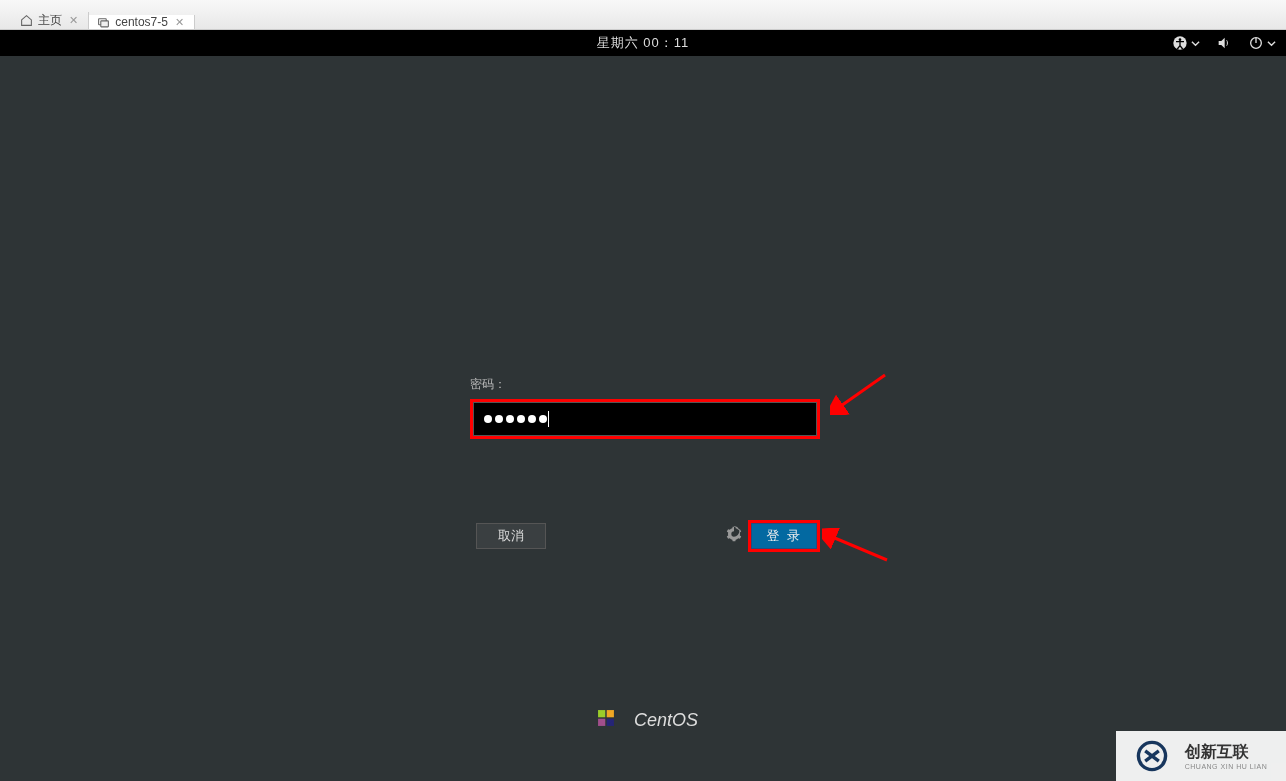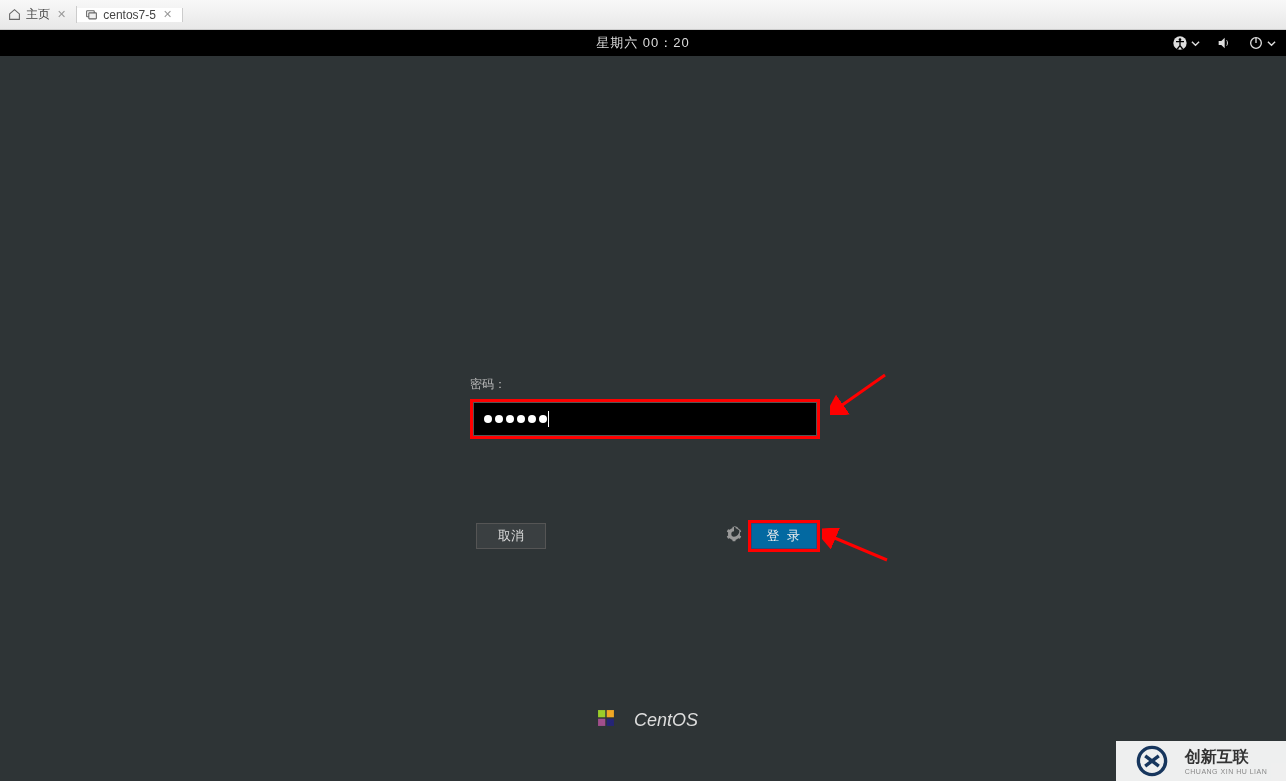--- a/index.html
+++ b/index.html
@@ -8,21 +8,22 @@
       height: 781px;
       overflow: hidden;
       font-family: "Microsoft YaHei", Arial, sans-serif;
       background: #f0f0f0;
     }
     .tab-bar {
       height: 30px;
       background: linear-gradient(to bottom, #f8f8f8, #e8e8e8);
       border-bottom: 1px solid #ccc;
       display: flex;
-      align-items: center;
+      align-items: flex-end;
+      padding-left: 12px;
     }
     .tab {
       display: flex;
       align-items: center;
       padding: 0 8px;
       border-right: 1px solid #ccc;
       font-size: 12px;
       color: #444;
       gap: 5px;
       cursor: pointer;
@@ -150,21 +151,21 @@
       gap: 10px;
       color: #ddd;
       font-size: 18px;
       font-style: italic;
     }
     .watermark {
       position: absolute;
       right: 0;
       bottom: 0;
       width: 170px;
-      height: 40px;
+      height: 50px;
       background: rgba(255,255,255,0.92);
       display: flex;
       align-items: center;
       justify-content: center;
       gap: 16px;
       font-size: 16px;
       color: #333;
       font-weight: bold;
     }
     .watermark-sub { font-size:7px; color:#888; font-weight:normal; letter-spacing:0.5px; display:block; }
@@ -189,21 +190,21 @@
           <rect x="7" y="9" width="14" height="11" rx="1" fill="#f0f0f0"></rect>
         </svg>
     </span>
     <span>centos7-5</span>
     <span class="close-x">✕</span>
   </div>
 </div>
 
 <div class="desktop">
   <div class="topbar">
-    <span class="topbar-time">星期六 00：20</span>
+    <span class="topbar-time">星期六 00：11</span>
     <div class="topbar-right">
       <span class="iconbtn">
         <svg width="16" height="16" viewBox="0 0 24 24">
             <circle cx="12" cy="12" r="10" fill="#ddd"></circle>
             <circle cx="12" cy="7" r="2" fill="#000"></circle>
             <path d="M6 10 L18 10 M12 10 L12 16 M12 16 L8 21 M12 16 L16 21" stroke="#000" stroke-width="2"></path>
           </svg>
         <svg width="9" height="9" viewBox="0 0 10 10">
             <path d="M1 3 L5 7 L9 3" stroke="#ddd" stroke-width="1.5" fill="none"></path>
           </svg>

